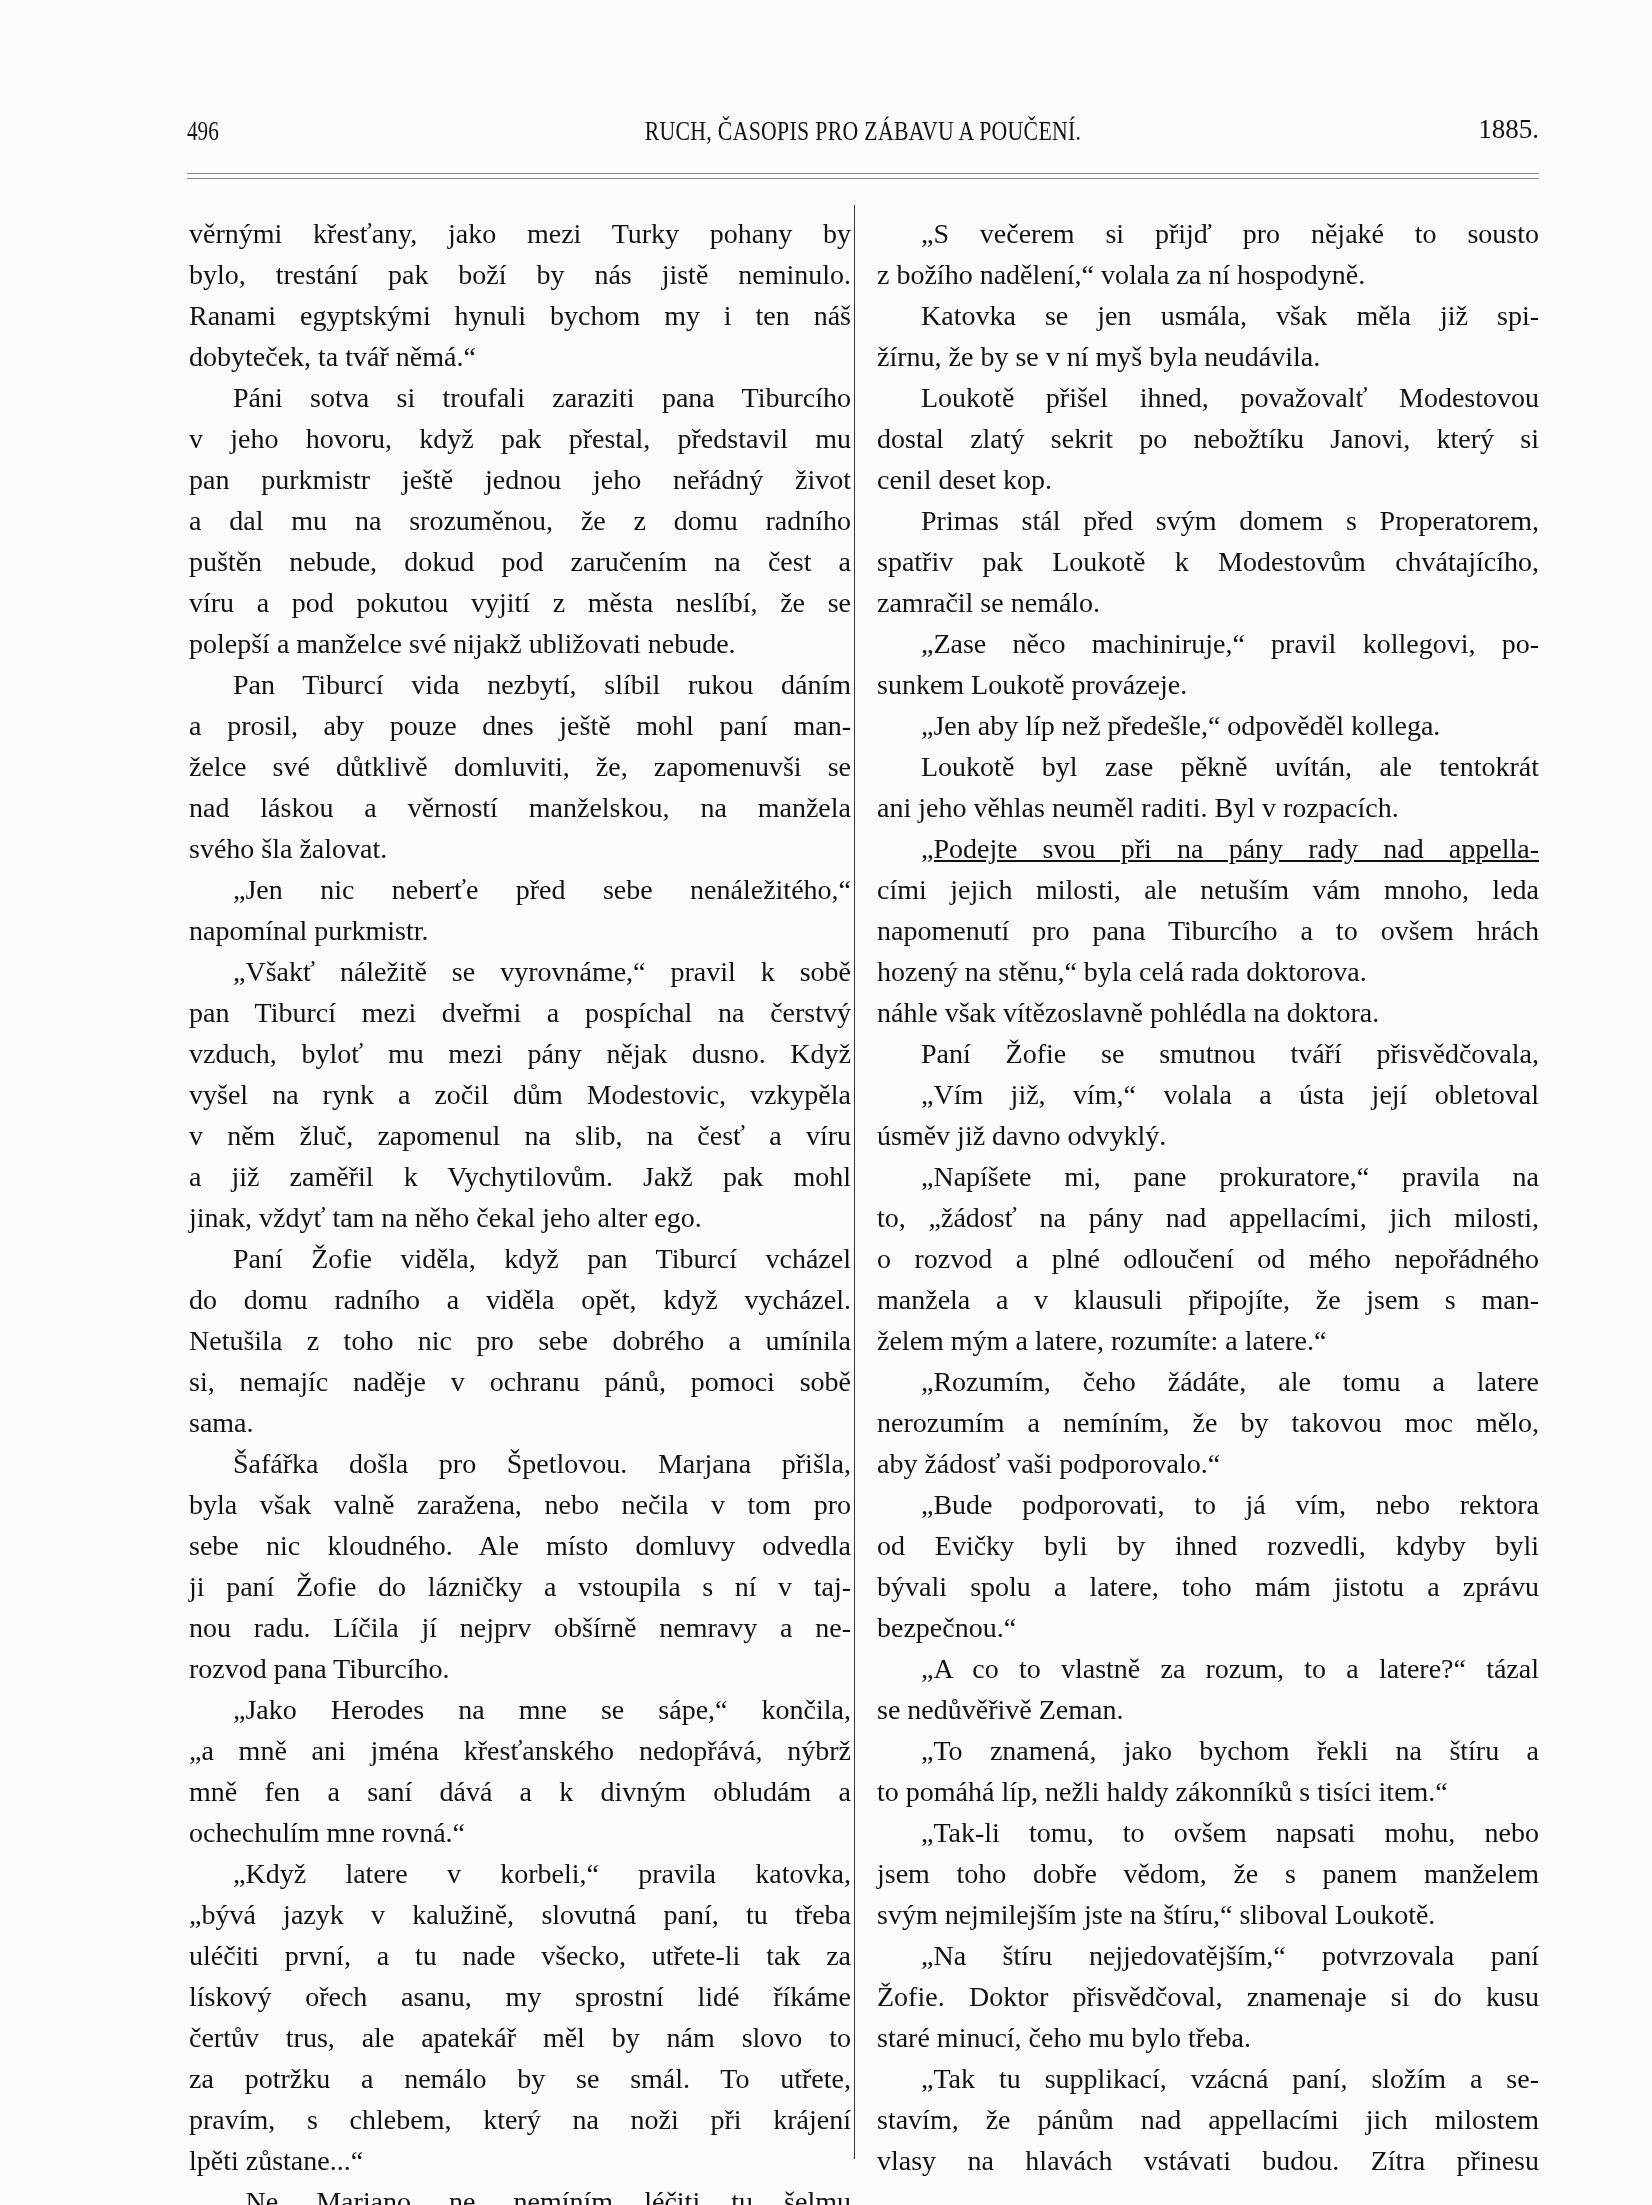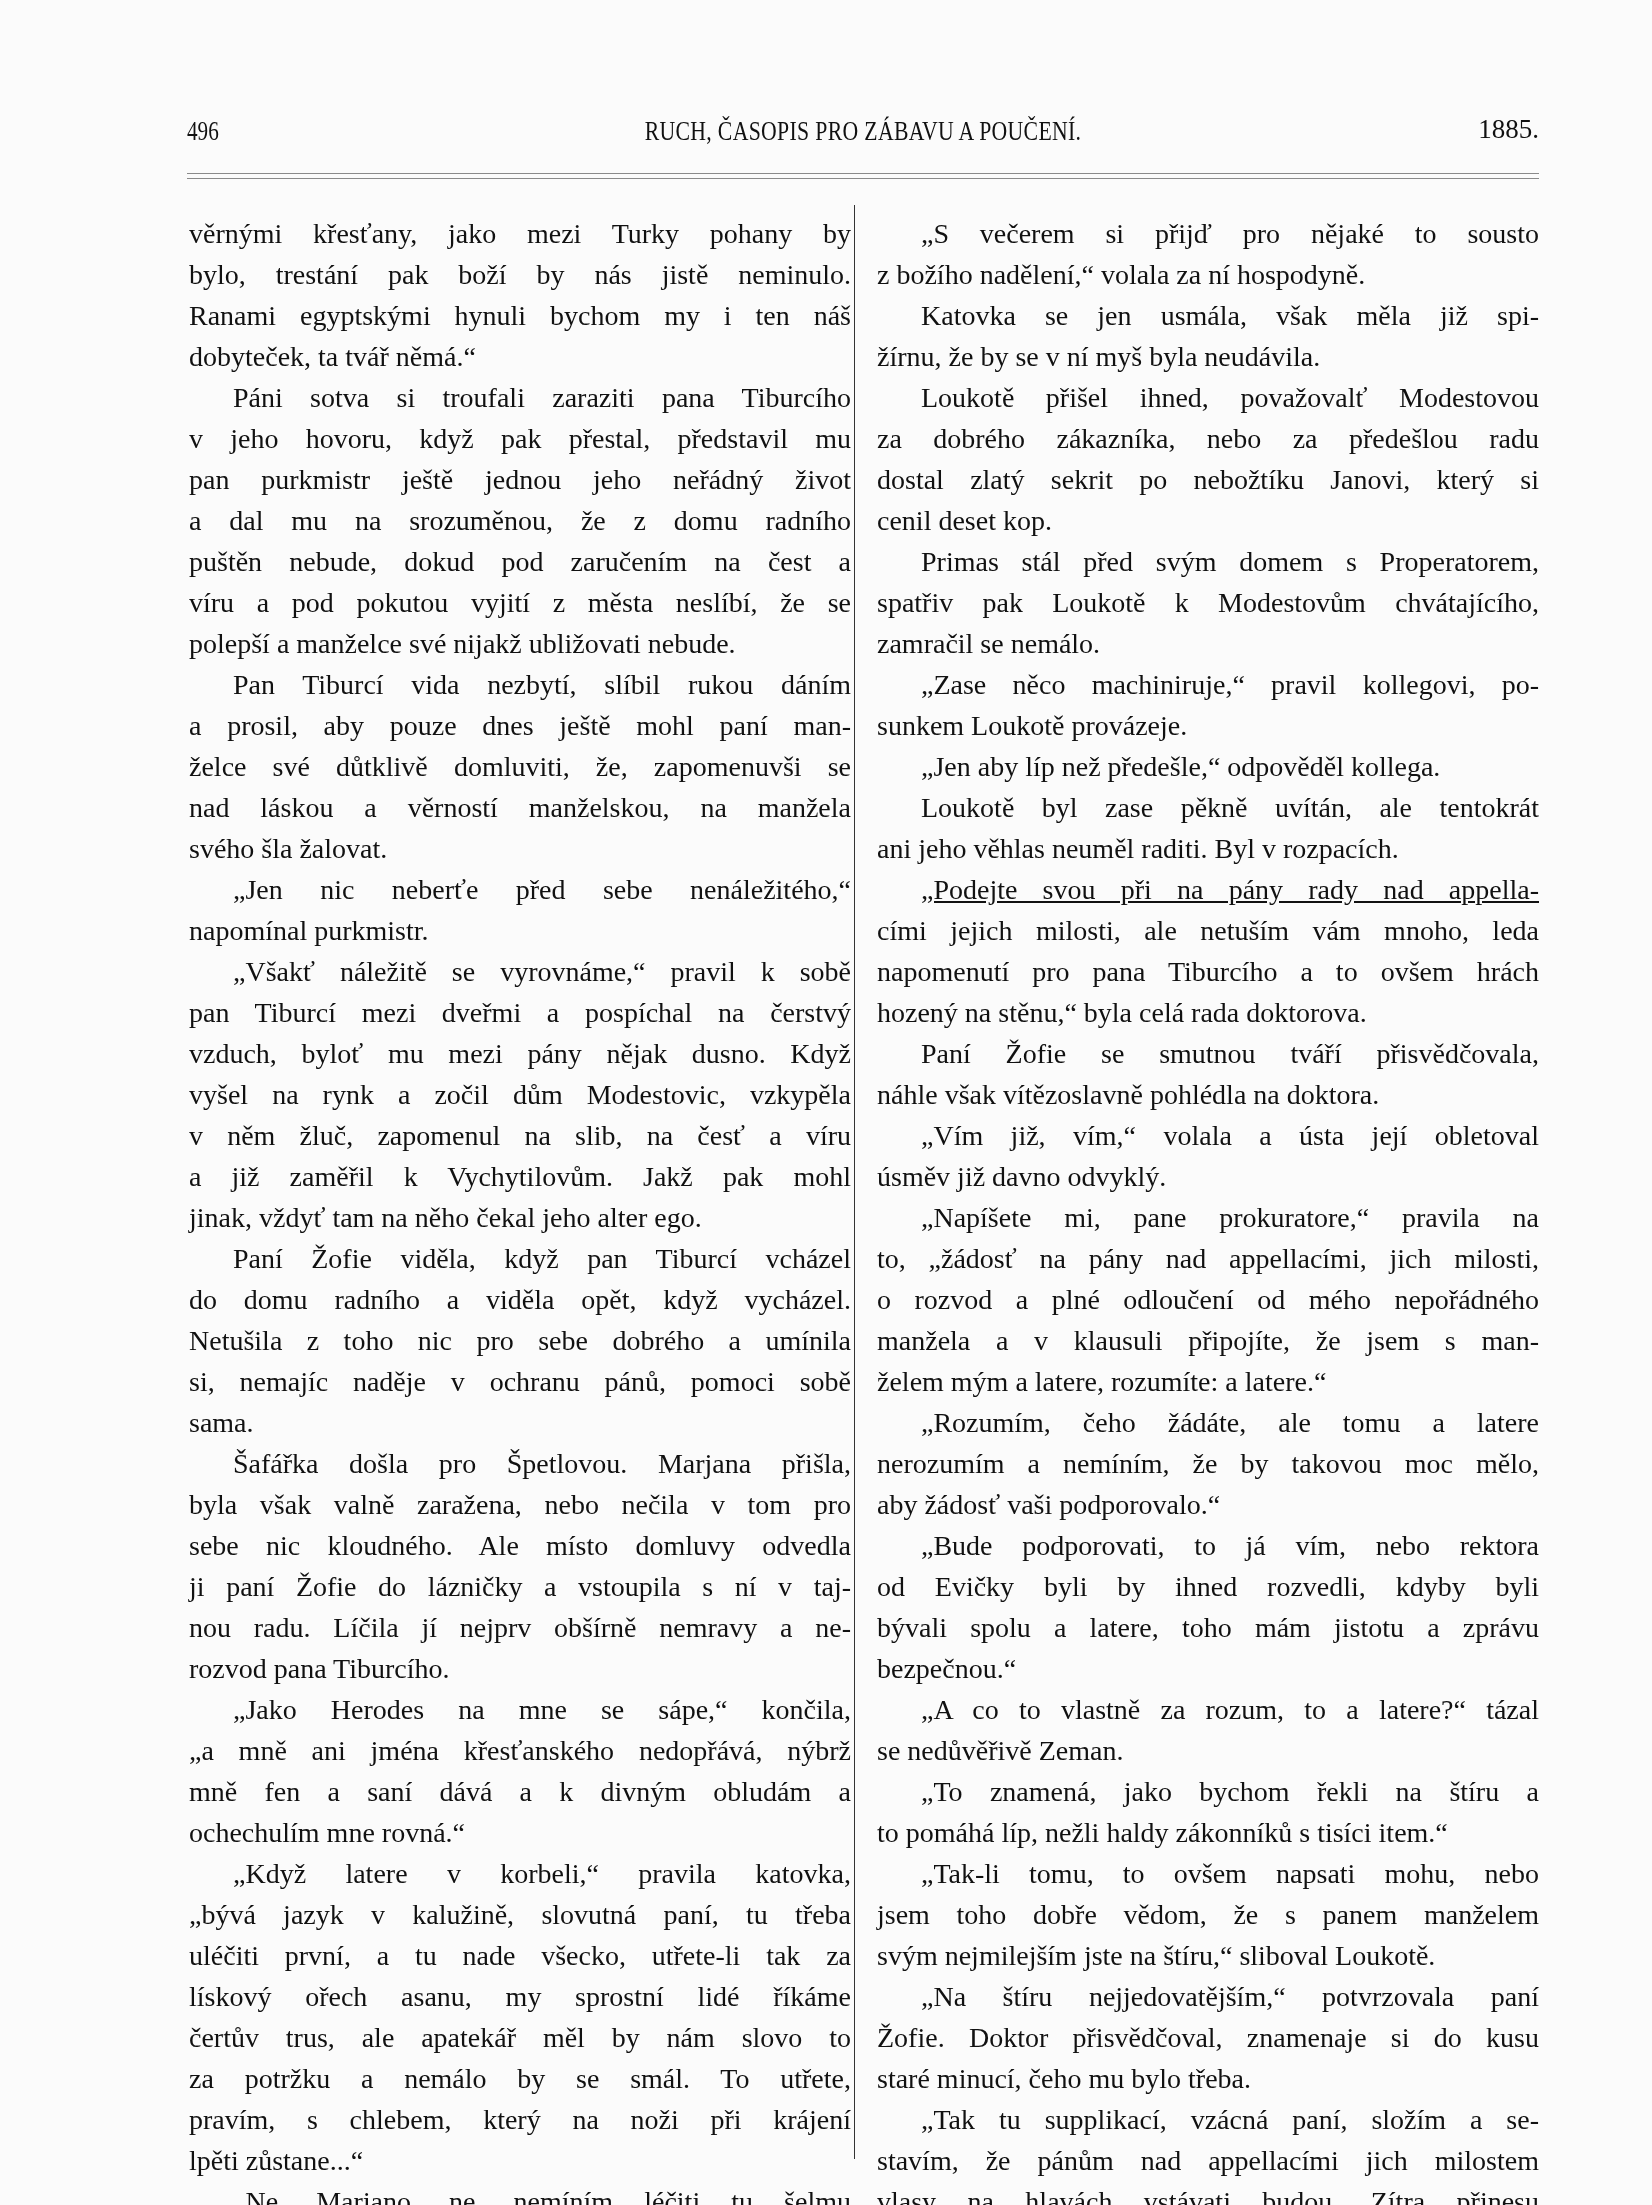--- a/index.html
+++ b/index.html
@@ -119,21 +119,20 @@
     <p>
       <span class="line" style="padding-left: 44px;">„S večerem si přijď pro nějaké to sousto</span>
       <span class="line last">z božího nadělení,“ volala za ní hospodyně.</span>
     </p>
     <p>
       <span class="line" style="padding-left: 44px;">Katovka se jen usmála, však měla již spi-</span>
       <span class="line last">žírnu, že by se v ní myš byla neudávila.</span>
     </p>
     <p>
       <span class="line" style="padding-left: 44px;">Loukotě přišel ihned, považovalť Modestovou</span>
-      <span class="line">za dobrého zákazníka, nebo za předešlou radu</span>
       <span class="line">dostal zlatý sekrit po nebožtíku Janovi, který si</span>
       <span class="line last">cenil deset kop.</span>
     </p>
     <p>
       <span class="line" style="padding-left: 44px;">Primas stál před svým domem s Properatorem,</span>
       <span class="line">spatřiv pak Loukotě k Modestovům chvátajícího,</span>
       <span class="line last">zamračil se nemálo.</span>
     </p>
     <p>
       <span class="line" style="padding-left: 44px;">„Zase něco machiniruje,“ pravil kollegovi, po-</span>
@@ -146,22 +145,22 @@
       <span class="line" style="padding-left: 44px;">Loukotě byl zase pěkně uvítán, ale tentokrát</span>
       <span class="line last">ani jeho věhlas neuměl raditi. Byl v rozpacích.</span>
     </p>
     <p>
       <span class="line" style="padding-left: 44px; text-decoration: underline;">„Podejte svou při na pány rady nad appella-</span>
       <span class="line">cími jejich milosti, ale netuším vám mnoho, leda</span>
       <span class="line">napomenutí pro pana Tiburcího a to ovšem hrách</span>
       <span class="line last">hozený na stěnu,“ byla celá rada doktorova.</span>
     </p>
     <p>
+      <span class="line last">náhle však vítězoslavně pohlédla na doktora.</span>
       <span class="line" style="padding-left: 44px;">Paní Žofie se smutnou tváří přisvědčovala,</span>
-      <span class="line last">náhle však vítězoslavně pohlédla na doktora.</span>
     </p>
     <p>
       <span class="line" style="padding-left: 44px;">„Vím již, vím,“ volala a ústa její obletoval</span>
       <span class="line last">úsměv již davno odvyklý.</span>
     </p>
     <p>
       <span class="line" style="padding-left: 44px;">„Napíšete mi, pane prokuratore,“ pravila na</span>
       <span class="line">to, „žádosť na pány nad appellacími, jich milosti,</span>
       <span class="line">o rozvod a plné odloučení od mého nepořádného</span>
       <span class="line">manžela a v klausuli připojíte, že jsem s man-</span>

